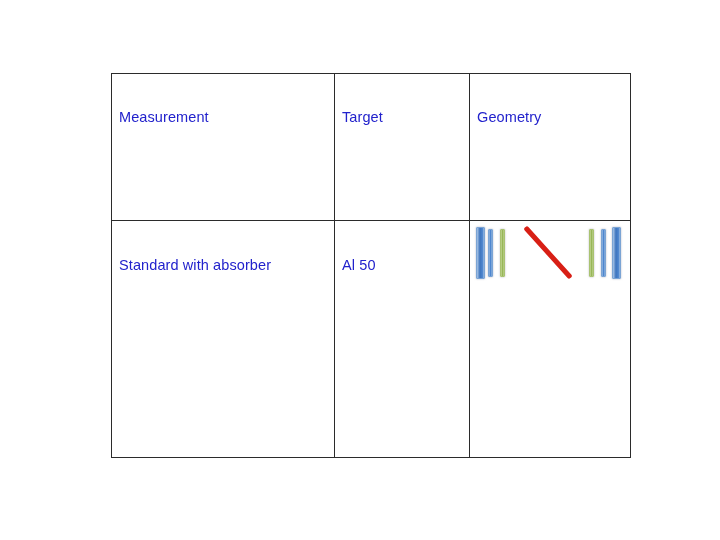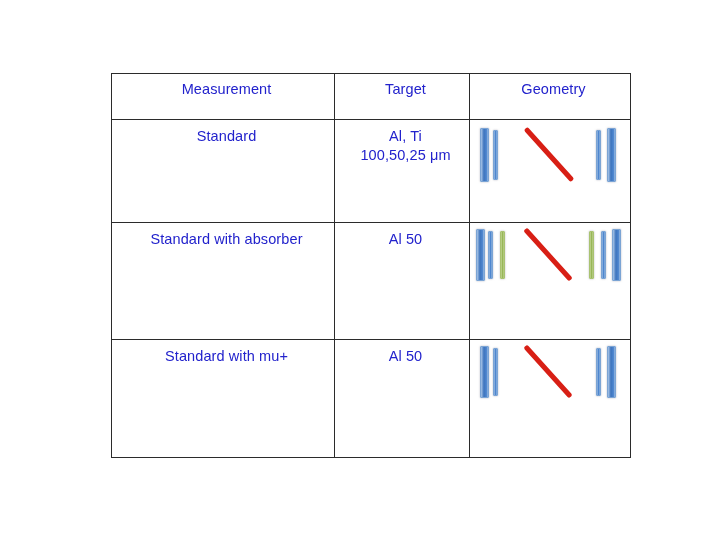--- a/index.html
+++ b/index.html
@@ -36,23 +36,24 @@
   }
   #geometry-table .col-measurement { width: 223px; }
   #geometry-table .col-target      { width: 135px; }
   #geometry-table .col-geometry    { width: 161px; }
 
   .cell-text {
     color: #2222cc;
     font-size: 14.5px;
     line-height: 1.28;
     padding: 7px 0 0 7px;
-    text-align: center;
+    text-align: left;
     letter-spacing: 0.1px;
     white-space: pre-line;
+    margin-top: 28px;
   }
   .header-row .cell-text { padding-top: 6px; }
   .hdr-h { height: 34px; }
   .row-h-tall { height: 75px; }
   .row-h-short { height: 86px; }
 
   
   .geo {
     position: relative;
     width: 100%;
@@ -162,40 +163,20 @@
       <td>
         <div class="cell-text">Target</div>
       </td>
       <td>
         <div class="cell-text">Geometry</div>
       </td>
     </tr>
 
 
 
-    <tr class="row-h-tall">
-      <td>
-        <div class="cell-text">Standard</div>
-      </td>
-      <td>
-        <div class="cell-text">Al, Ti
-100,50,25 μm</div>
-      </td>
-      <td>
-        <div class="geo">
-          <div class="geo-inner">
-            <div class="bar bar-blue-thick" style="left:10px; top:8px; height:54px;"></div>
-            <div class="bar bar-blue-thin" style="left:23px; top:10px; height:50px;"></div>
-            <div class="diag diag-red" style="left:44px; top:32px; width:70px; transform: rotate(48deg);"></div>
-            <div class="bar bar-blue-thin" style="left:126px; top:10px; height:50px;"></div>
-            <div class="bar bar-blue-thick" style="left:137px; top:8px; height:54px;"></div>
-          </div>
-        </div>
-      </td>
-    </tr>
 
     <tr class="row-h-short">
       <td>
         <div class="cell-text">Standard with absorber</div>
       </td>
       <td>
         <div class="cell-text">Al 50</div>
       </td>
       <td>
         <div class="geo">
@@ -205,34 +186,15 @@
             <div class="bar bar-green-thin" style="left:30px; top:8px; height:48px;"></div>
             <div class="diag diag-red" style="left:44px; top:29px; width:68px; transform: rotate(48deg);"></div>
             <div class="bar bar-green-thin" style="left:119px; top:8px; height:48px;"></div>
             <div class="bar bar-blue-thin" style="left:131px; top:8px; height:48px;"></div>
             <div class="bar bar-blue-thick" style="left:142px; top:6px; height:52px;"></div>
           </div>
         </div>
       </td>
     </tr>
 
-    <tr class="row-h-short">
-      <td>
-        <div class="cell-text">Standard with mu+</div>
-      </td>
-      <td>
-        <div class="cell-text">Al 50</div>
-      </td>
-      <td>
-        <div class="geo">
-          <div class="geo-inner">
-            <div class="bar bar-blue-thick" style="left:10px; top:6px; height:52px;"></div>
-            <div class="bar bar-blue-thin" style="left:23px; top:8px; height:48px;"></div>
-            <div class="diag diag-red" style="left:44px; top:29px; width:68px; transform: rotate(48deg);"></div>
-            <div class="bar bar-blue-thin" style="left:126px; top:8px; height:48px;"></div>
-            <div class="bar bar-blue-thick" style="left:137px; top:6px; height:52px;"></div>
-          </div>
-        </div>
-      </td>
-    </tr>
 
   </tbody>
 </table>
 
 </body></html>

